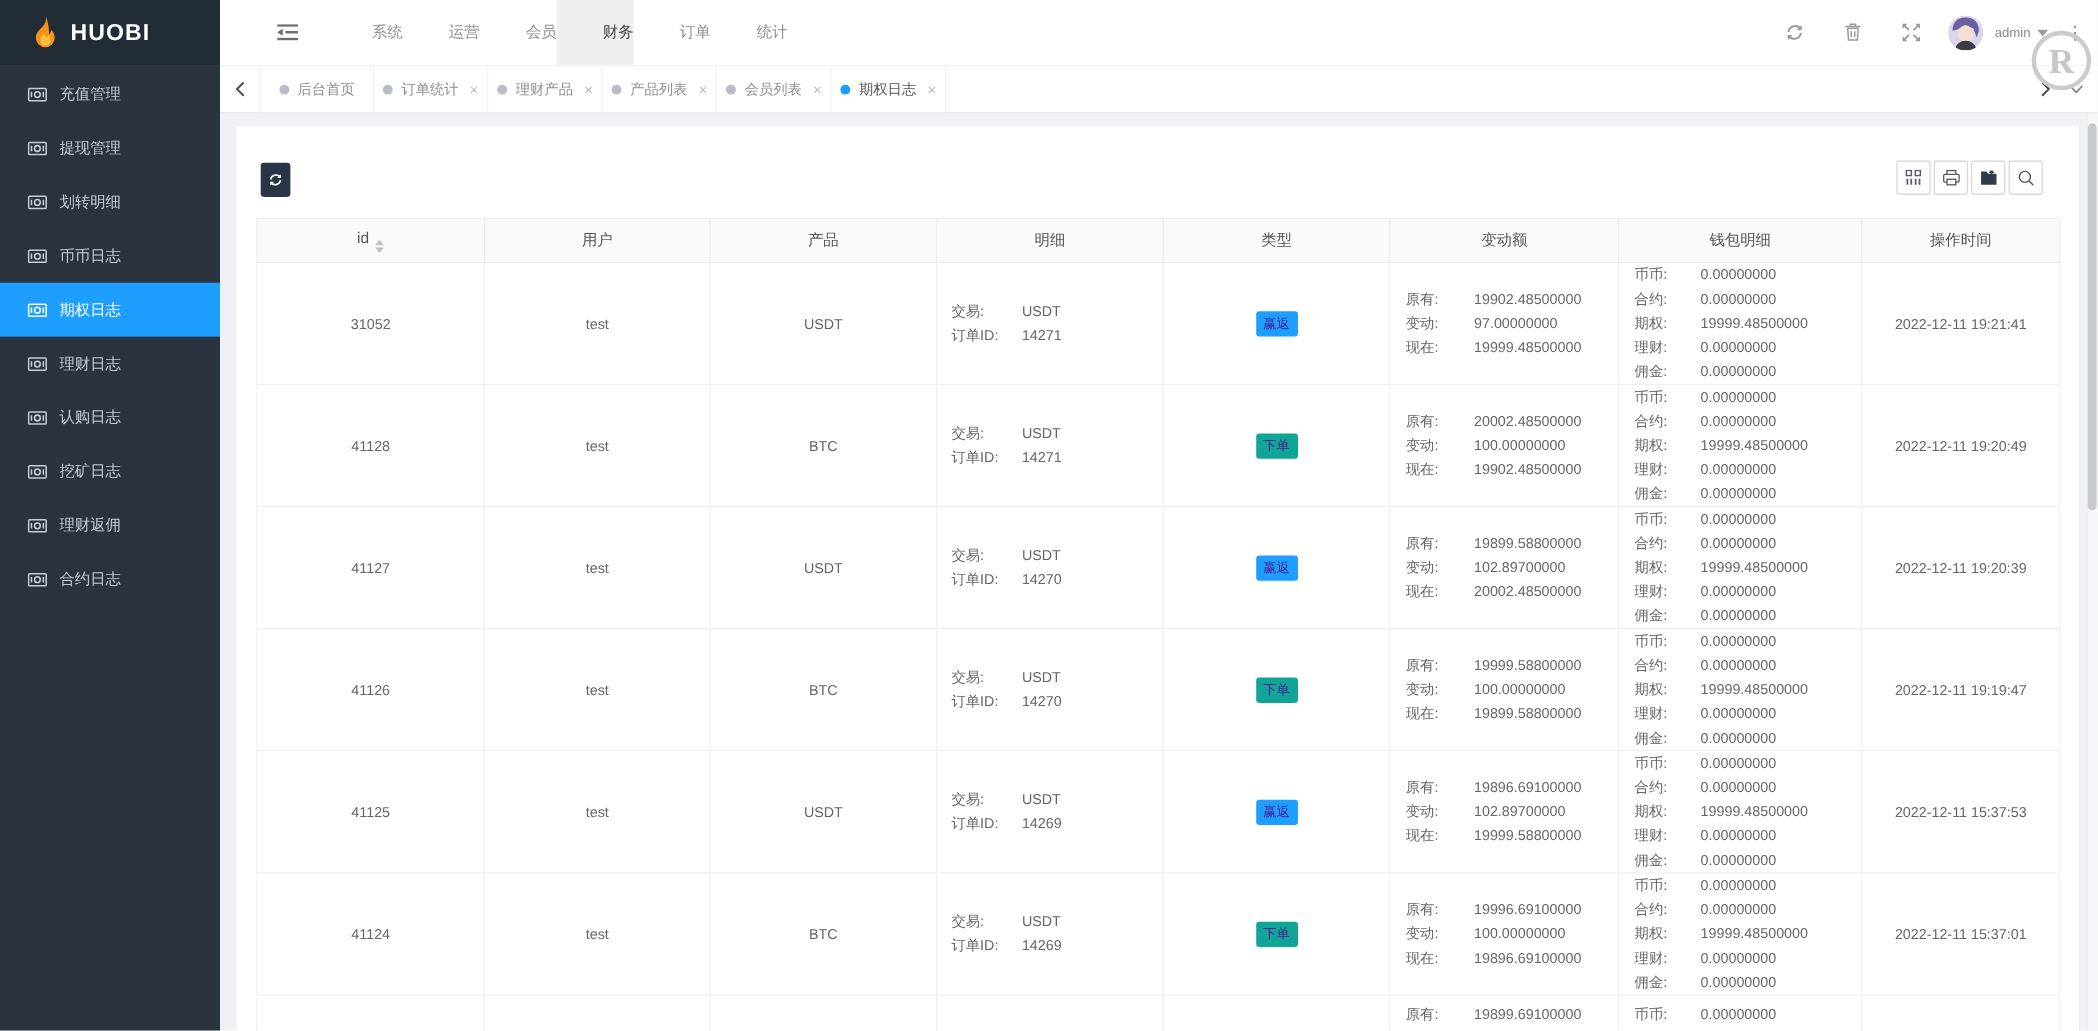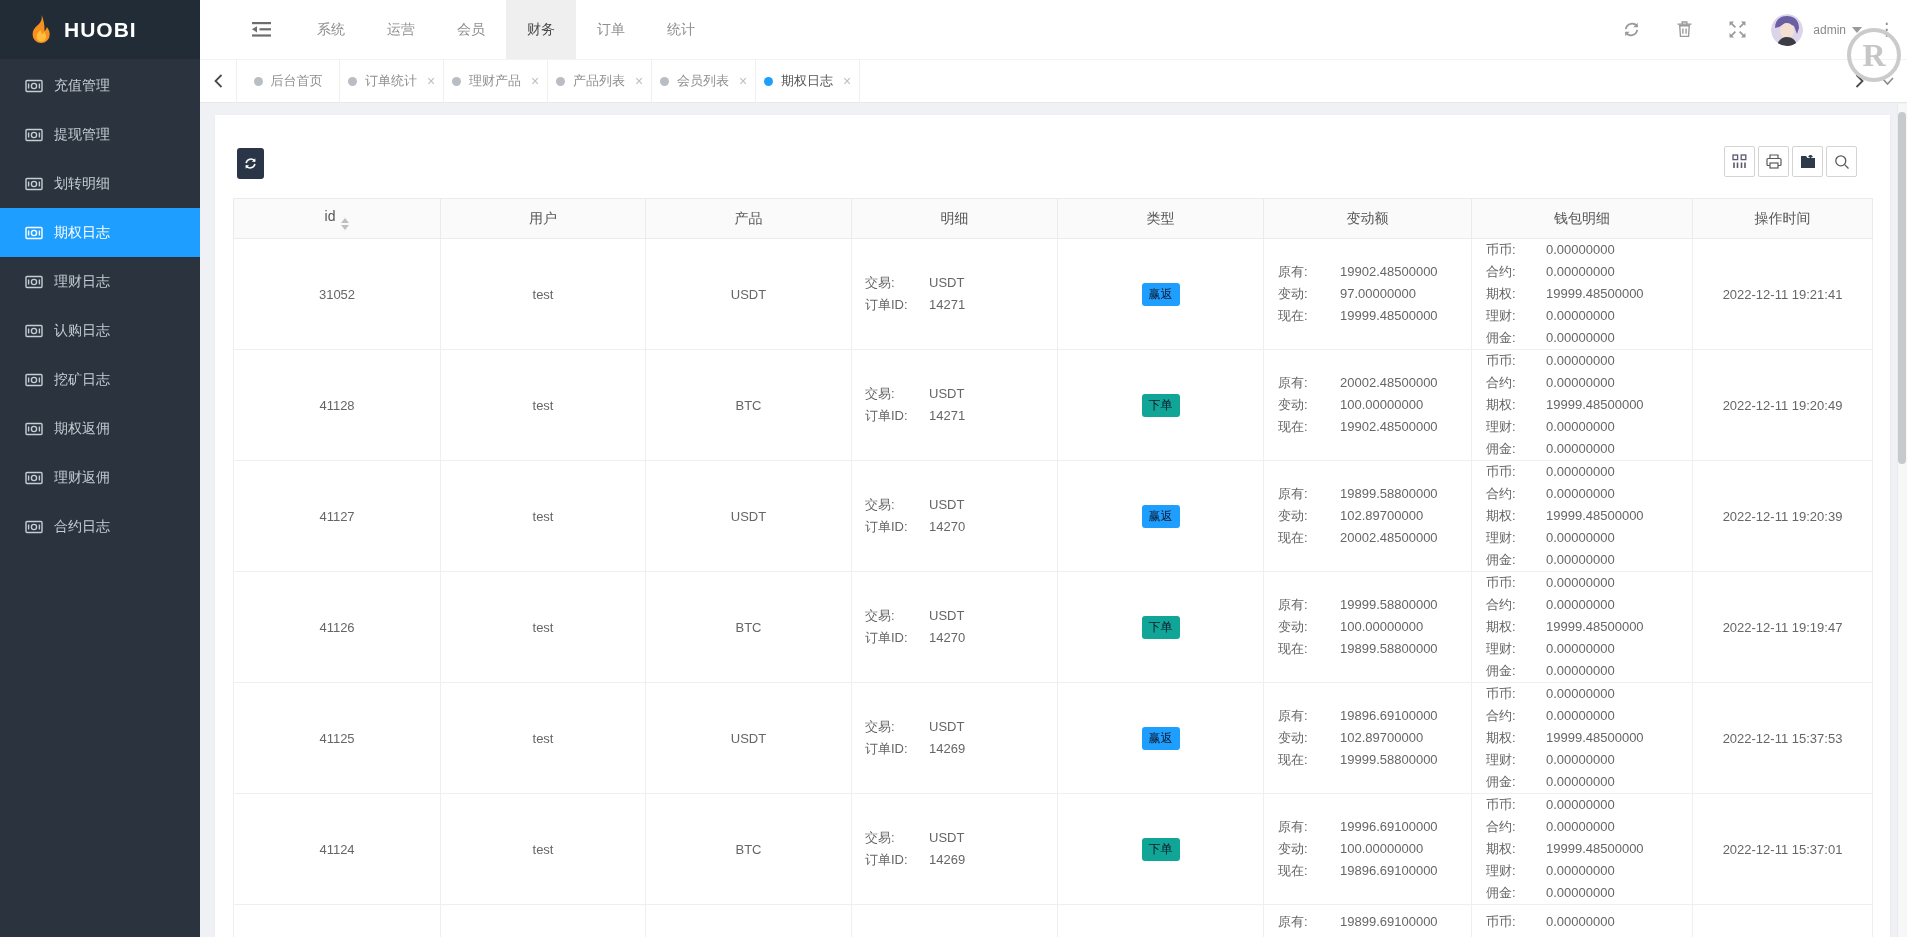--- a/index.html
+++ b/index.html
@@ -13,21 +13,21 @@
   .menu { padding-top:2px; }
   .menu-item { height:49px; display:flex; align-items:center; padding-left:25px; color:#C7CDD4; font-size:14px; cursor:pointer; }
   .menu-item svg { width:18px; height:14px; flex:0 0 auto; }
   .menu-label { margin-left:11px; }
   .menu-item.active { background:#1E9FFF; color:#FFFFFF; }
 
   
   .header { position:absolute; left:200px; top:0; right:0; height:59px; background:#FFFFFF; display:flex; align-items:center; z-index:5; }
   .collapse { margin-left:52px; display:flex; align-items:center; cursor:pointer; }
   .top-nav { display:flex; height:100%; margin-left:25px; }
-  .nav-item { width:70px; text-align:center; line-height:59px; font-size:14px; color:#8E8E8E; cursor:pointer; }
+  .nav-item { width:70px; text-align:right; line-height:59px; font-size:14px; color:#8E8E8E; cursor:pointer; }
   .nav-item.active { background:#EFEFEF; color:#474747; }
   .header-right { margin-left:auto; display:flex; align-items:center; padding-right:12px; }
   .hicon { display:flex; align-items:center; justify-content:center; width:20px; cursor:pointer; }
   .hicon.m33 { margin-right:33px; }
   .avatar { width:32px; height:32px; border-radius:50%; overflow:hidden; margin-right:10px; flex:0 0 auto; cursor:pointer; }
   .username { font-size:12px; color:#8A8A8A; cursor:pointer; }
   .caret { width:0; height:0; border-left:5px solid transparent; border-right:5px solid transparent; border-top:6px solid #9A9A9A; margin-left:6px; cursor:pointer; }
   .dots { font-size:17px; color:#8A8A8A; margin-left:16px; cursor:pointer; line-height:1; }
 
   
@@ -63,21 +63,21 @@
   td.left { text-align:left; }
   td.detail { padding-left:13px; }
   td.change { padding-left:14px; }
   td.wallet { padding-left:14px; }
   .kvs { display:block; }
   .kv { display:flex; line-height:22px; }
   .kv .k { flex:0 0 auto; text-align:left; }
   td.detail .k { width:64px; }
   td.change .k { width:62px; }
   td.wallet .k { width:60px; }
-  .badge { display:inline-block; color:#0f172a; font-size:12px; padding:3px 7px; border-radius:3px; }
+  .badge { display:inline-block; color:#4c1d95; font-size:12px; padding:3px 7px; border-radius:3px; }
   .sort { display:inline-flex; flex-direction:column; margin-left:6px; vertical-align:-2px; }
   .sort i { display:block; width:0; height:0; border-left:4px solid transparent; border-right:4px solid transparent; }
   .sort .up { border-bottom:5px solid #C0C0C0; margin-bottom:2px; }
   .sort .dn { border-top:5px solid #C0C0C0; }
 
   
   .scroll-track { position:absolute; right:0; top:104px; bottom:0; width:10px; background:#F7F7F7; border-left:1px solid #EBEBEB; z-index:30; }
   .scroll-thumb { position:absolute; right:1px; top:112px; width:8px; height:352px; background:#C6CACD; border-radius:4px; z-index:31; cursor:pointer; }
 </style>
 </head>
@@ -112,20 +112,29 @@
       </div>
       <div class="menu-item">
         <svg viewBox="0 0 18 14" fill="none" stroke="currentColor" stroke-width="1.4">
     <rect x="1" y="1.5" width="16" height="11" rx="1"></rect>
     <circle cx="9" cy="7" r="2.6"></circle>
     <line x1="3.6" y1="4.5" x2="3.6" y2="9.5"></line>
     <line x1="14.4" y1="4.5" x2="14.4" y2="9.5"></line>
   </svg>
         <span class="menu-label">划转明细</span>
       </div>
+      <div class="menu-item">
+        <svg viewBox="0 0 18 14" fill="none" stroke="currentColor" stroke-width="1.4">
+    <rect x="1" y="1.5" width="16" height="11" rx="1"></rect>
+    <circle cx="9" cy="7" r="2.6"></circle>
+    <line x1="3.6" y1="4.5" x2="3.6" y2="9.5"></line>
+    <line x1="14.4" y1="4.5" x2="14.4" y2="9.5"></line>
+  </svg>
+        <span class="menu-label">币币日志</span>
+      </div>
       <div class="menu-item active">
         <svg viewBox="0 0 18 14" fill="none" stroke="currentColor" stroke-width="1.4">
     <rect x="1" y="1.5" width="16" height="11" rx="1"></rect>
     <circle cx="9" cy="7" r="2.6"></circle>
     <line x1="3.6" y1="4.5" x2="3.6" y2="9.5"></line>
     <line x1="14.4" y1="4.5" x2="14.4" y2="9.5"></line>
   </svg>
         <span class="menu-label">期权日志</span>
       </div>
       <div class="menu-item">
@@ -147,29 +156,20 @@
         <span class="menu-label">认购日志</span>
       </div>
       <div class="menu-item">
         <svg viewBox="0 0 18 14" fill="none" stroke="currentColor" stroke-width="1.4">
     <rect x="1" y="1.5" width="16" height="11" rx="1"></rect>
     <circle cx="9" cy="7" r="2.6"></circle>
     <line x1="3.6" y1="4.5" x2="3.6" y2="9.5"></line>
     <line x1="14.4" y1="4.5" x2="14.4" y2="9.5"></line>
   </svg>
         <span class="menu-label">挖矿日志</span>
-      </div>
-      <div class="menu-item">
-        <svg viewBox="0 0 18 14" fill="none" stroke="currentColor" stroke-width="1.4">
-    <rect x="1" y="1.5" width="16" height="11" rx="1"></rect>
-    <circle cx="9" cy="7" r="2.6"></circle>
-    <line x1="3.6" y1="4.5" x2="3.6" y2="9.5"></line>
-    <line x1="14.4" y1="4.5" x2="14.4" y2="9.5"></line>
-  </svg>
-        <span class="menu-label">期权返佣</span>
       </div>
       <div class="menu-item">
         <svg viewBox="0 0 18 14" fill="none" stroke="currentColor" stroke-width="1.4">
     <rect x="1" y="1.5" width="16" height="11" rx="1"></rect>
     <circle cx="9" cy="7" r="2.6"></circle>
     <line x1="3.6" y1="4.5" x2="3.6" y2="9.5"></line>
     <line x1="14.4" y1="4.5" x2="14.4" y2="9.5"></line>
   </svg>
         <span class="menu-label">理财返佣</span>
       </div>

